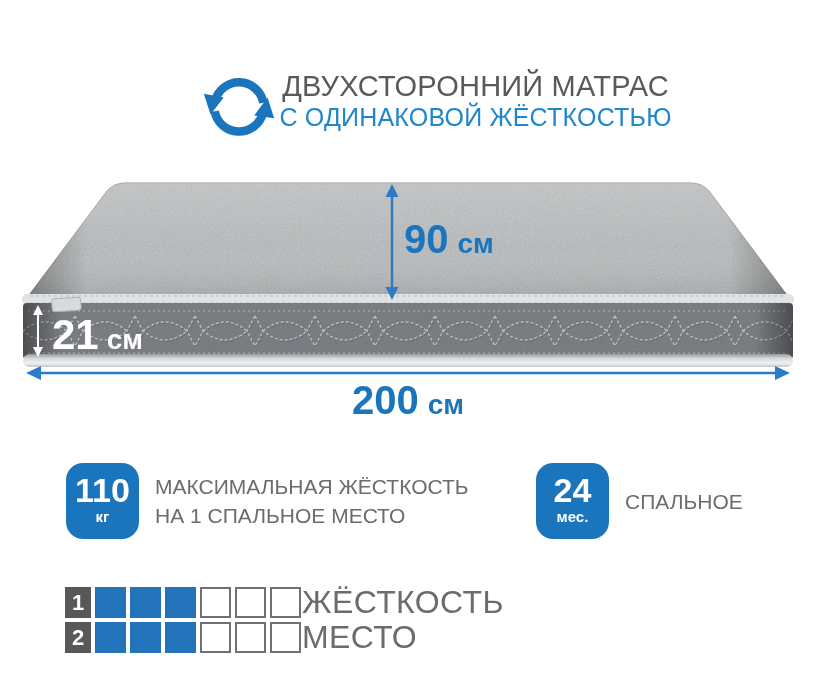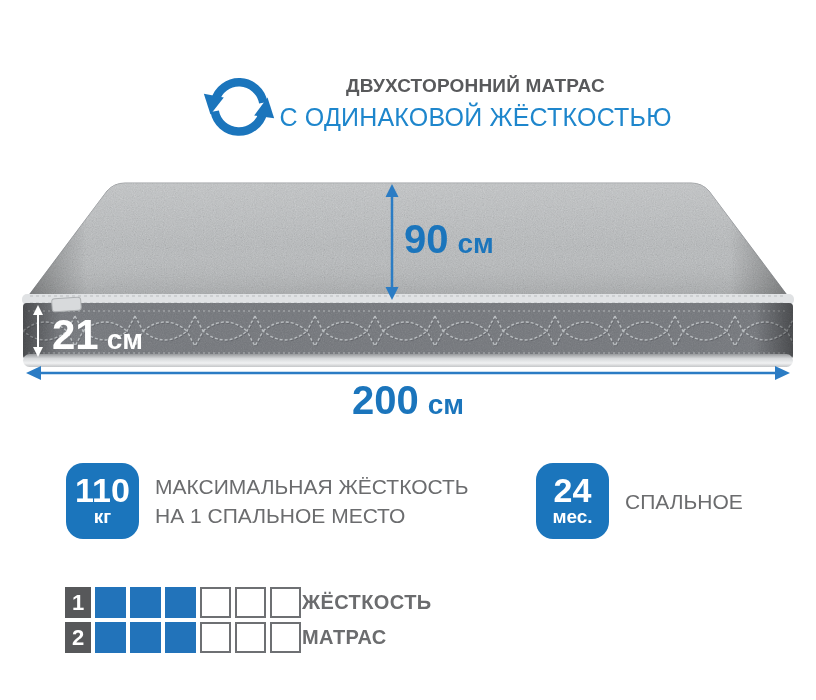--- a/index.html
+++ b/index.html
@@ -5,54 +5,54 @@
   html,body{margin:0;padding:0;}
   body{
     width:816px;height:700px;background:#ffffff;overflow:hidden;position:relative;
     font-family:"Liberation Sans", sans-serif;
   }
   .abs{position:absolute;}
 
   
   .header-icon{left:201px;top:68px;width:76px;height:76px;}
   .header-text{left:278px;top:70px;width:395px;text-align:center;}
-  .h-line1{font-size:19px;font-weight:bold;color:var(--title-gray);letter-spacing:.2px;line-height:32px;white-space:nowrap;}
+  .h-line1{font-size:29px;font-weight:normal;color:var(--title-gray);letter-spacing:.2px;line-height:32px;white-space:nowrap;}
   .h-line2{font-size:25px;font-weight:normal;color:var(--header-blue);letter-spacing:.2px;line-height:30px;white-space:nowrap;}
 
   
   .mattress{left:0;top:155px;width:816px;height:270px;}
 
   
   .feature{display:flex;align-items:center;}
   .feature-1{left:66px;top:463px;}
   .feature-2{left:536px;top:463px;}
   .badge{
     width:73px;height:76px;border-radius:17px;background:var(--accent);
     display:flex;flex-direction:column;align-items:center;justify-content:center;
     color:#fff;flex:0 0 auto;
   }
   .badge-value{font-size:34px;font-weight:bold;line-height:32px;}
-  .badge-unit{font-size:19px;font-weight:bold;line-height:22px;}
+  .badge-unit{font-size:15px;font-weight:bold;line-height:22px;}
   .feature-label{
     margin-left:16px;color:var(--label-gray);font-size:21px;line-height:29px;white-space:nowrap;
   }
 
   
   .firmness{left:65px;top:587px;display:flex;flex-direction:column;gap:4px;}
   .f-row{display:flex;gap:4px;height:31px;}
   .f-row .num{
     width:26px;height:31px;background:var(--number-bg);color:#fff;
     font-size:22px;font-weight:bold;display:flex;align-items:center;justify-content:center;
   }
   .f-row .cell{width:31px;height:31px;box-sizing:border-box;}
   .f-row .cell.filled{background:var(--grid-blue);}
   .f-row .cell.empty{background:#fff;border:2px solid #6e7073;}
   .firmness-labels{
     left:302px;top:587px;display:flex;flex-direction:column;gap:4px;
-    color:var(--label-gray);font-size:20px;letter-spacing:.4px;font-weight:bold;
+    color:var(--label-gray);font-size:32px;letter-spacing:.4px;
   }
   .firmness-labels div{height:31px;line-height:31px;}
 </style>
 </head>
 <body>
 
 <svg class="abs header-icon" viewBox="0 0 80 80" aria-hidden="true">
   <path d="M65.6 36.5 A26 26 0 0 0 14.9 34.3" fill="none" style="stroke:var(--accent)" stroke-width="9"></path>
   <polygon points="3,27 24,31 10,49" style="fill:var(--accent)"></polygon>
   <path d="M14.4 45.5 A26 26 0 0 0 65.1 47.7" fill="none" style="stroke:var(--accent)" stroke-width="9"></path>
@@ -190,14 +190,14 @@
   <div class="cell filled"></div>
       <div class="cell filled"></div>
       <div class="cell filled"></div>
       <div class="cell empty"></div>
       <div class="cell empty"></div>
       <div class="cell empty"></div>
     </div>
 </div>
 <div class="abs firmness-labels">
   <div>ЖЁСТКОСТЬ</div>
-  <div>МАТРАС</div>
+  <div>МЕСТО</div>
 </div>
 
 </body></html>

